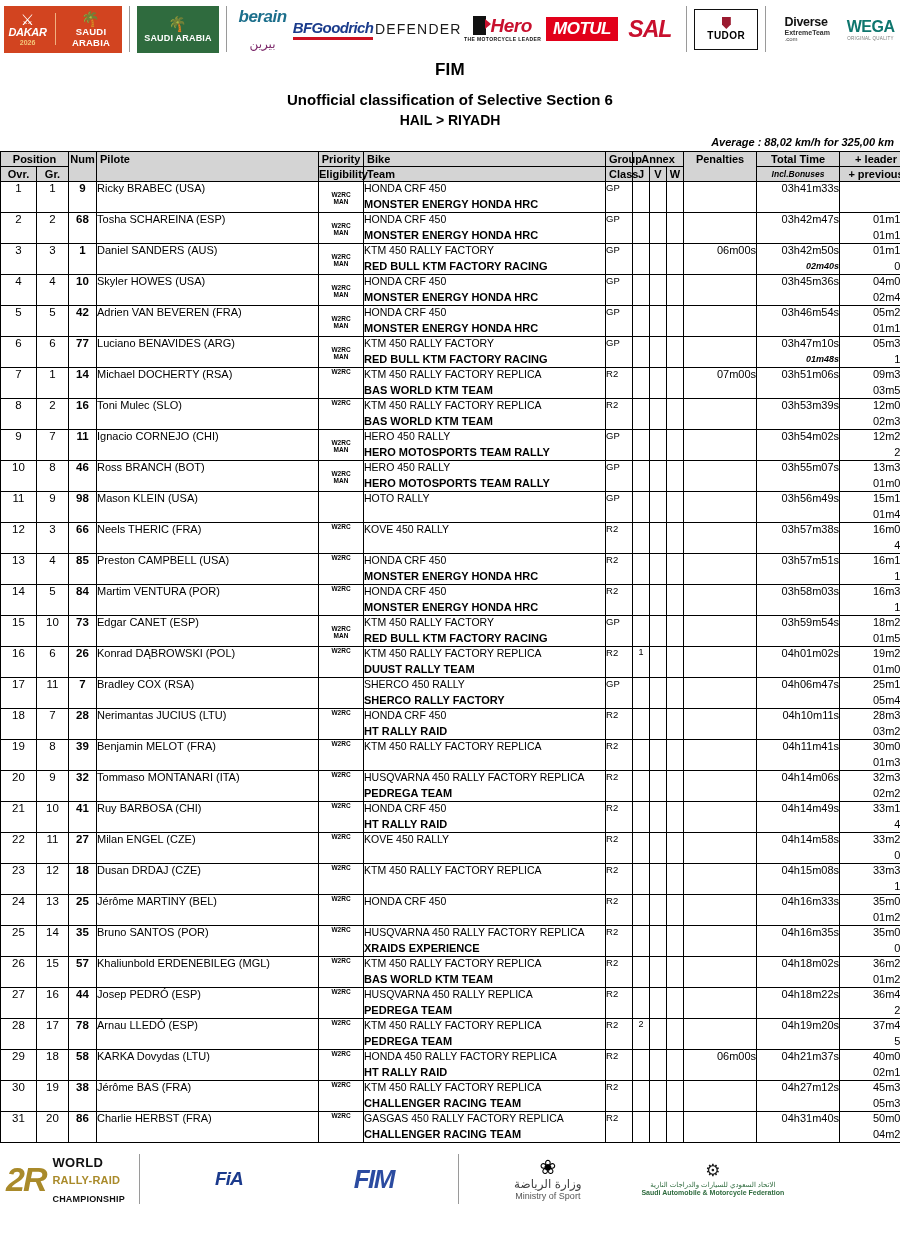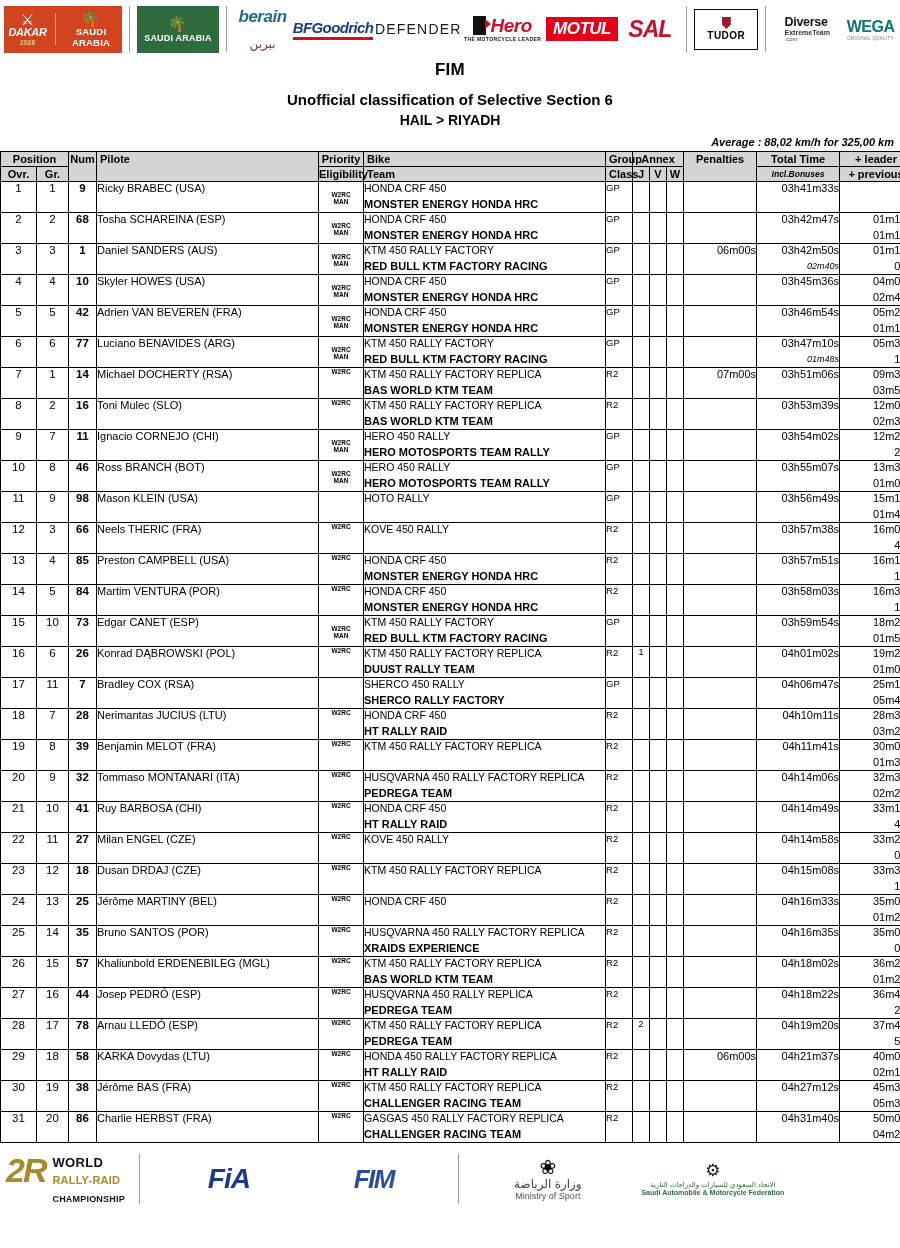--- a/index.html
+++ b/index.html
@@ -119,36 +119,36 @@
   .cpil { font-size:11px; padding:4px 0 0 4px; }
   .cpri { text-align:center; font-size:6.5px; font-weight:bold; line-height:7px;
           padding-top:12px; }
   .cbike { padding:2px 0 0 3px; }
   .cbike .b-model { font-size:10.5px; line-height:13px; }
   .cbike .b-team  { font-size:11px; font-weight:bold; line-height:14px; margin-top:2px;}
   .cgrp { font-size:9.5px; padding:1px 0 0 2px; }
   .cannex { text-align:center; font-size:9px; padding-top:2px; }
   .cpen { text-align:right; font-size:11px; padding:3px 4px 0 0; }
   .ctot { text-align:right; font-size:11px; padding:3px 4px 0 0; }
-  .ctot .bonus { display:block; font-size:9px; font-style:italic; margin-top:5px; }
+  .ctot .bonus { display:block; font-size:9px; font-style:italic; margin-top:5px;font-weight:bold; }
   .cldr { text-align:right; font-size:11px; padding:3px 4px 0 0; }
   .cldr .prev { display:block; margin-top:4px; }
 
   
   .footer-strip { display:flex; align-items:center; height:60px; padding-left:6px; margin-top:6px;}
   .fsep { width:1px; background:#9a9a9a; height:50px; margin:0 14px; flex:0 0 1px;}
-  .w2rc { display:flex; align-items:flex-start; gap:7px;}
+  .w2rc { display:flex; align-items:center; gap:7px;}
   .w2rc .mono { font-size:34px; font-weight:bold; color:#a98a2a; font-style:italic; line-height:1;
                 letter-spacing:-2px;}
   .w2rc .txt { line-height:1.08;}
   .w2rc .l1 { font-size:13px; font-weight:bold; color:#111; letter-spacing:0.3px;}
   .w2rc .l2 { font-size:11px; font-weight:bold; color:#a98a2a; letter-spacing:0.2px;}
   .w2rc .l3 { font-size:9px; font-weight:bold; color:#111; letter-spacing:0.2px;}
 
-  .fia { font-size:28px; font-weight:bold; color:#1b3a8c; font-style:italic; letter-spacing:-1px;}
+  .fia { font-size:19px; font-weight:bold; color:#1b3a8c; font-style:italic; letter-spacing:-1px;}
   .fimlogo { font-size:26px; font-weight:bold; color:#2b4ba0; font-style:italic; letter-spacing:-1.5px;}
 
   .mos { display:flex; flex-direction:column; align-items:center; line-height:1.1;}
   .mos .flower { font-size:20px; }
   .mos .ar { font-size:12px; color:#444; }
   .mos .en { font-size:9px; color:#555; }
 
   .samf { display:flex; flex-direction:column; align-items:center; line-height:1.15;}
   .samf .dot { font-size:17px; color:#1a1a1a;}
   .samf .ar { font-size:7px; color:#2f6b3e;}

